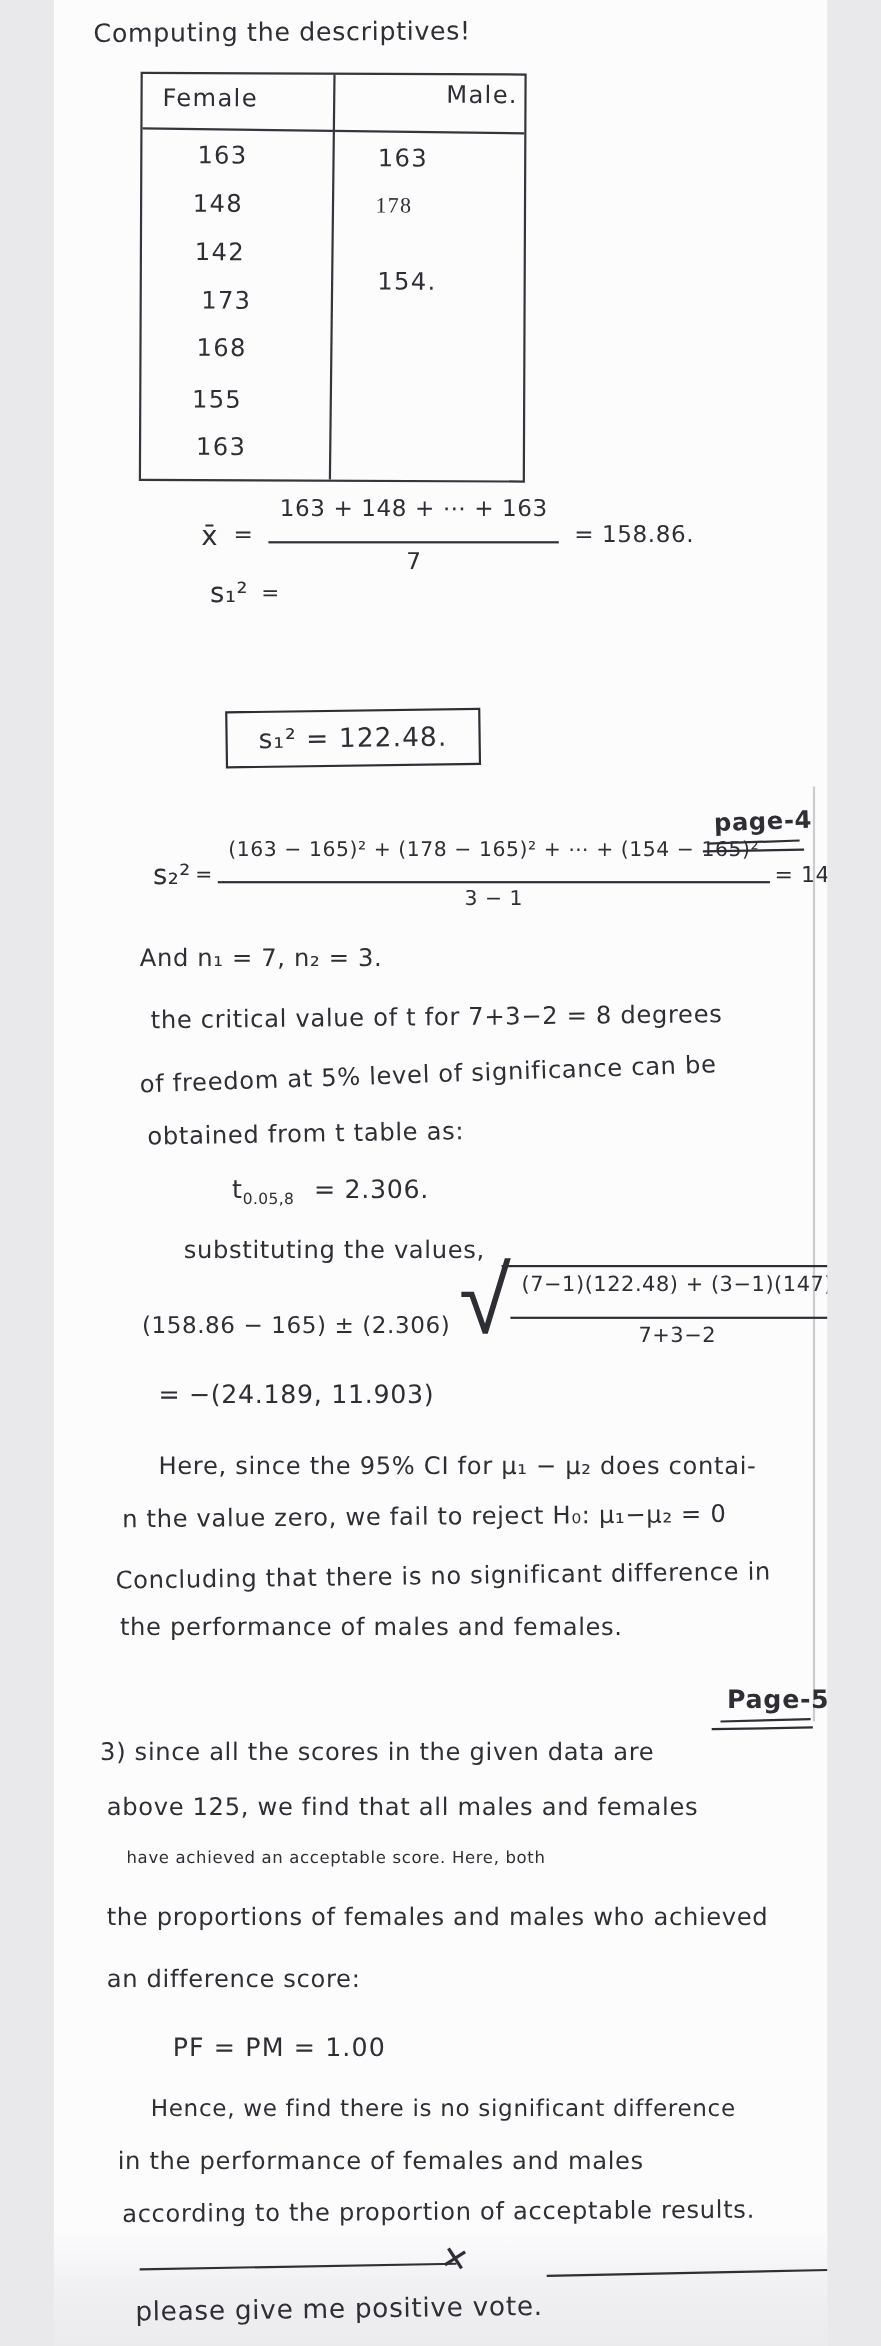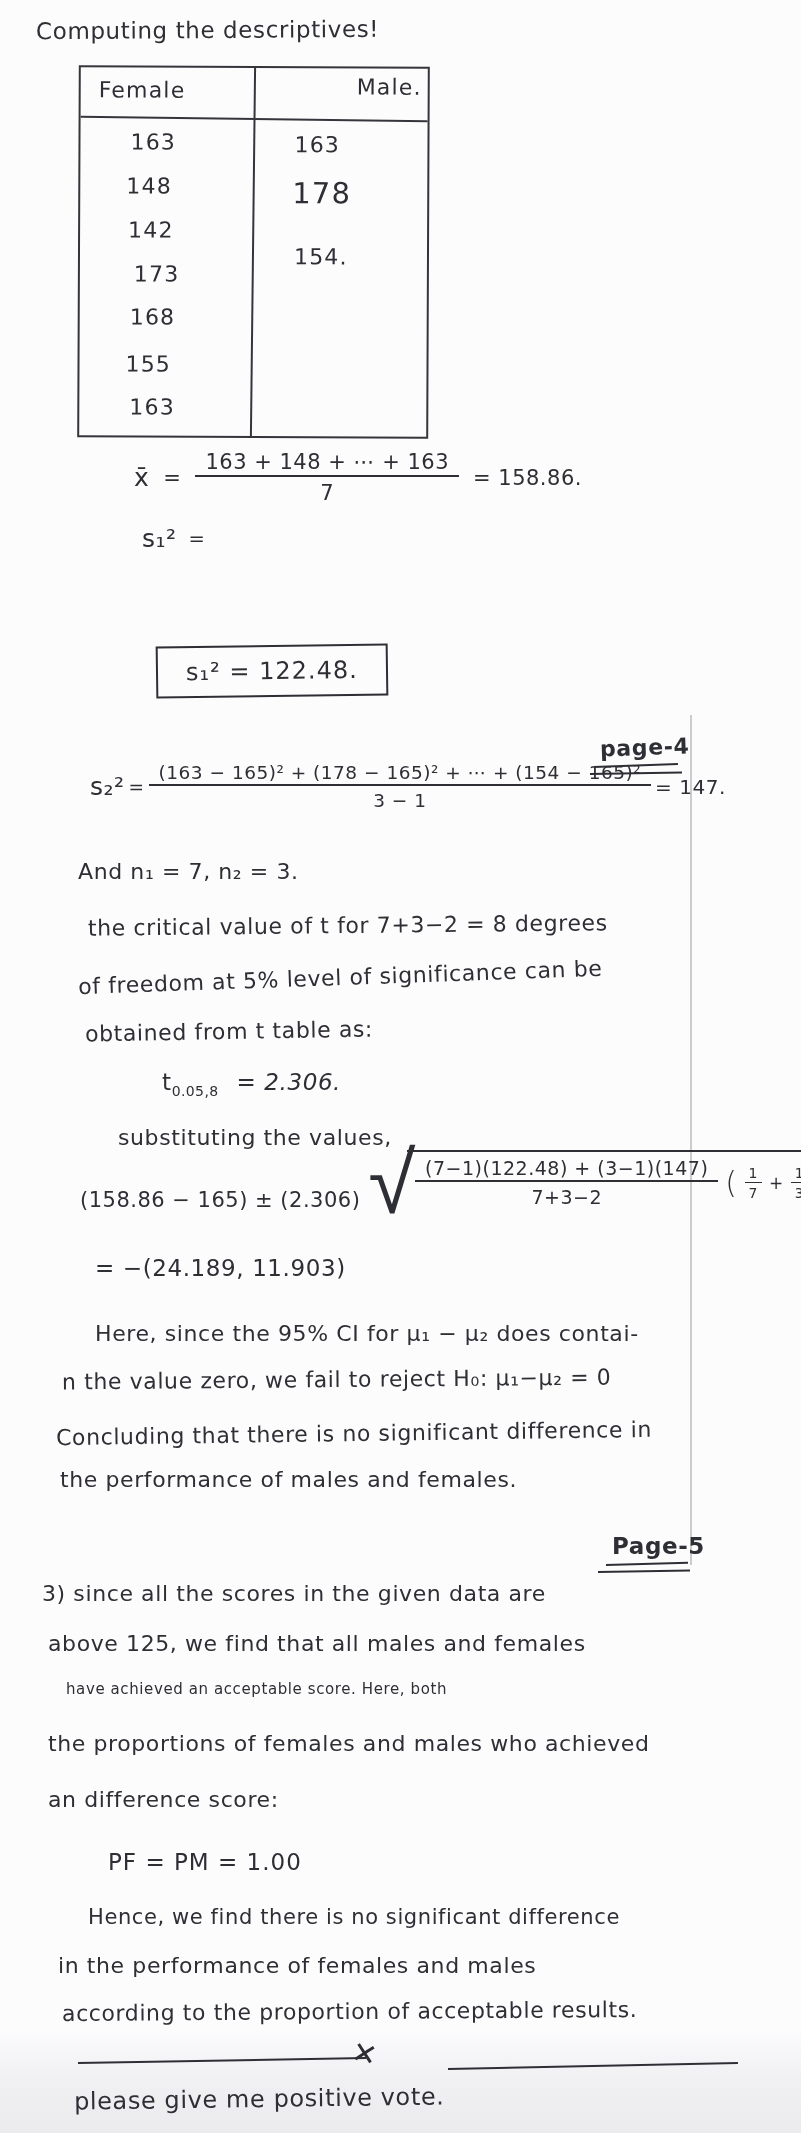--- a/index.html
+++ b/index.html
@@ -1,25 +1,25 @@
 <!DOCTYPE html>
 <html><head>
 <meta charset="utf-8">
 <style>
   :root{ --ink:#2e2e35; --paper:#fcfcfd; }
   html,body{margin:0;padding:0;background:#e9e9ec;}
   .sheet{
-    position:relative;width:801px;height:2133px;margin:0 auto;
+    position:relative;width:703px;height:2133px;margin:0 auto;
     background:var(--paper);overflow:hidden;
     font-family:"DejaVu Sans",sans-serif;color:var(--ink);
   }
   .hwline{position:absolute;white-space:nowrap;letter-spacing:.6px;line-height:1.25;}
   .math-row{position:absolute;display:flex;align-items:center;gap:14px;letter-spacing:.5px;white-space:nowrap;}
   .frac{display:inline-flex;flex-direction:column;align-items:center;text-align:center;}
-  .frac .fnum{padding:0 10px 1px;}
+  .frac .fnum{padding:0 10px 18px;}
   .frac .fden{border-top:2px solid var(--ink);align-self:stretch;text-align:center;padding:4px 10px 0;}
   .frac .block{display:block;}
   .frac .right{text-align:right;}
   .frac.small{font-size:14px;}
   .frac.small .fnum{padding:0 4px 1px;}
   .frac.small .fden{border-top:1.5px solid var(--ink);padding:2px 4px 0;}
   .box{position:absolute;border:2.5px solid var(--ink);padding:10px 28px;transform:rotate(-.8deg);}
   .ink-line{position:absolute;height:2px;background:var(--ink);transform-origin:left center;}
   .table-frame{position:absolute;border:2px solid #35353c;transform:rotate(.25deg);}
   .tbl-vline{position:absolute;left:172px;top:0;bottom:0;width:2px;background:#35353c;transform:rotate(.4deg);}
@@ -53,21 +53,21 @@
 
     <span class="cell" style="left:50px;top:62px;font-size:22px;">163</span>
     <span class="cell" style="left:46px;top:106px;font-size:22px;">148</span>
     <span class="cell" style="left:48px;top:150px;font-size:22px;">142</span>
     <span class="cell" style="left:54px;top:194px;font-size:22px;">173</span>
     <span class="cell" style="left:50px;top:237px;font-size:22px;">168</span>
     <span class="cell" style="left:46px;top:284px;font-size:22px;">155</span>
     <span class="cell" style="left:50px;top:327px;font-size:22px;">163</span>
 
     <span class="cell" style="left:214px;top:64px;font-size:22px;">163</span>
-    <span class="cell" style="left:212px;top:108px;font-size:29px;">178</span>
+    <span class="cell" style="left:212px;top:108px;font-size:20px;font-family:Liberation Serif, serif;">178</span>
     <span class="cell" style="left:214px;top:152px;font-size:22px;margin-top:24px;">154.</span>
   </div>
 
   <div class="math-row" style="left:134px;top:450px;font-size:21px;">
     <span style="font-size:25px;">x̄</span>
     <span>=</span>
     <span class="frac">
       <span class="fnum">163 + 148 + ⋯ + 163</span>
       <span class="fden">7</span>
     </span>
@@ -97,21 +97,21 @@
     <span style="font-size:20px;">= 147.</span>
   </div>
 
   <div class="hwline" style="left:78px;top:858px;font-size:22px;">And  n₁ = 7,  n₂ = 3.</div>
   <div class="hwline" style="left:88px;top:912px;font-size:22px;transform:rotate(-.6deg);">the critical value of t for 7+3−2 = 8 degrees</div>
   <div class="hwline" style="left:78px;top:964px;font-size:22px;transform:rotate(-2deg);">of freedom at 5% level of significance can be</div>
   <div class="hwline" style="left:85px;top:1018px;font-size:22px;transform:rotate(-1deg);">obtained from t table as:</div>
 
   <div class="hwline" style="left:162px;top:1068px;font-size:23px;">
     <span>t</span><span class="subsc">0.05,8</span>
-    <span style="margin-left:10px;font-style:italic;">= 2.306.</span>
+    <span style="margin-left:10px;">= 2.306.</span>
   </div>
 
   <div class="hwline" style="left:118px;top:1124px;font-size:22px;">substituting the values,</div>
 
   <div class="math-row" style="left:80px;top:1150px;font-size:21px;gap:8px;">
     <span style="margin-top:34px;">(158.86 − 165)  ± (2.306)</span>
     <span class="sqrt">
       <span class="sqrt-sign">√</span>
       <span class="radicand">
         <span class="frac" style="font-size:19px;">

